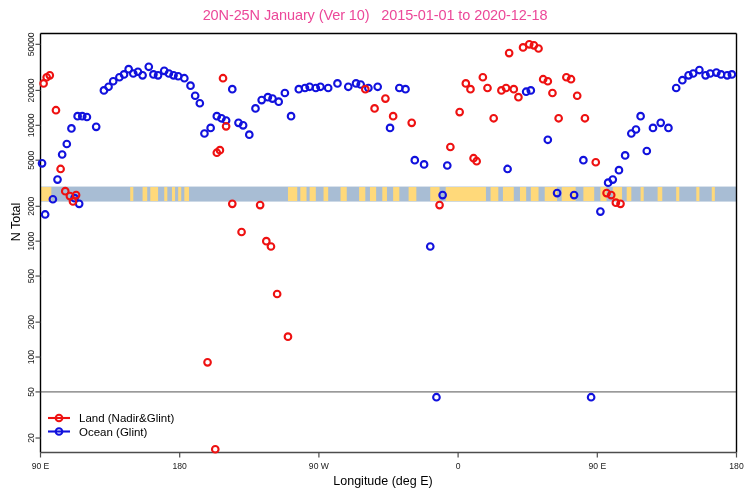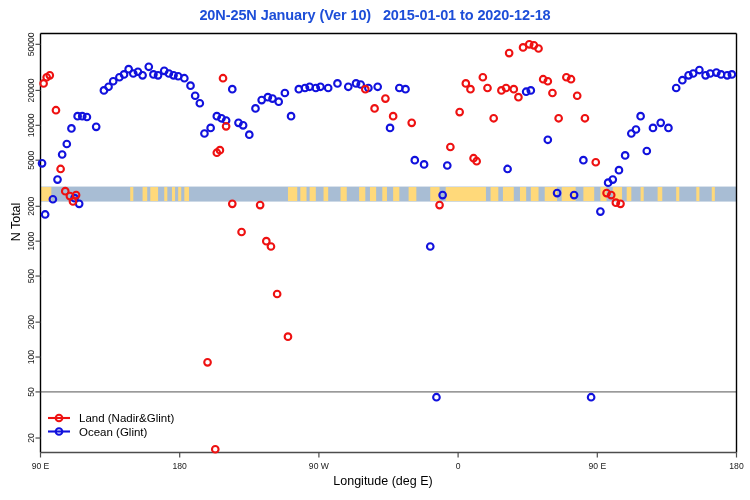--- a/index.html
+++ b/index.html
@@ -20,22 +20,22 @@
     width: 750px;
     height: 500px;
   }
   .chart-title {
     position: absolute;
     left: 0;
     top: 7px;
     width: 750px;
     text-align: center;
     font-size: 14.5px;
-    font-weight: bold;
-    color: #1d4ed8;
+    font-weight: normal;
+    color: #ec4899;
     letter-spacing: -0.1px;
     white-space: pre;
   }
   #plotsvg {
     position: absolute;
     left: 0;
     top: 0;
   }
   .axis-title-x {
     position: absolute;

